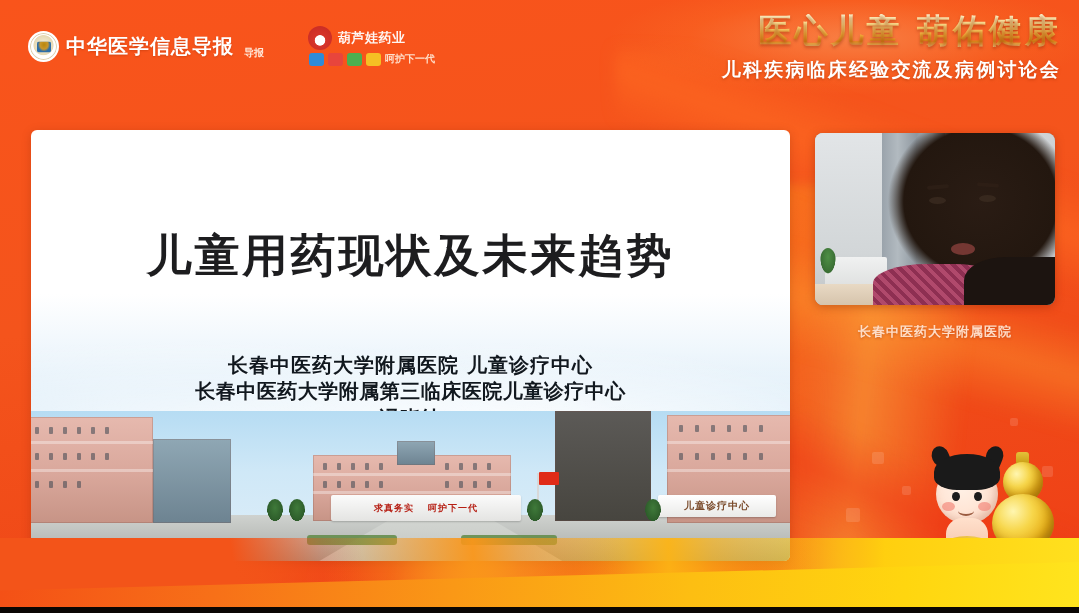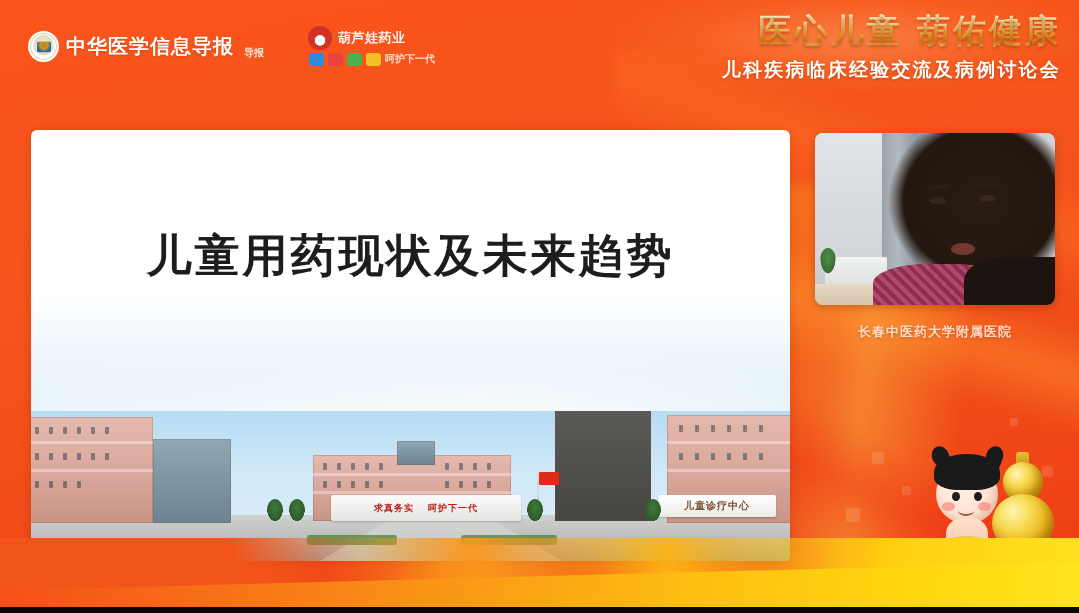--- a/index.html
+++ b/index.html
@@ -630,20 +630,26 @@
     <div class="banner-glow"></div>
     <div class="banner-main">医心儿童 葫佑健康</div>
     <div class="banner-sub">儿科疾病临床经验交流及病例讨论会</div>
   </div>
 
   <div class="slide">
     <div class="slide-sky"></div>
 
     <div class="slide-title">儿童用药现状及未来趋势</div>
 
+    <div class="slide-subs">
+      <div class="sub-l1">长春中医药大学附属医院 儿童诊疗中心</div>
+      <div class="sub-l2">长春中医药大学附属第三临床医院儿童诊疗中心</div>
+      <div class="sub-l3">冯晓纯</div>
+      <div class="sub-date">2023.6.21</div>
+    </div>
 
     <div class="campus">
       <div class="campus-sky"></div>
       <div class="campus-ground"></div>
 
       <div class="bld" style="left:-6px; top:6px; bottom:38px; width:128px;">
         <span class="band" style="top:24px;"></span>
         <span class="band" style="top:52px;"></span>
         <span class="win" style="left:10px; top:10px;"></span>
         <span class="win" style="left:24px; top:10px;"></span>

